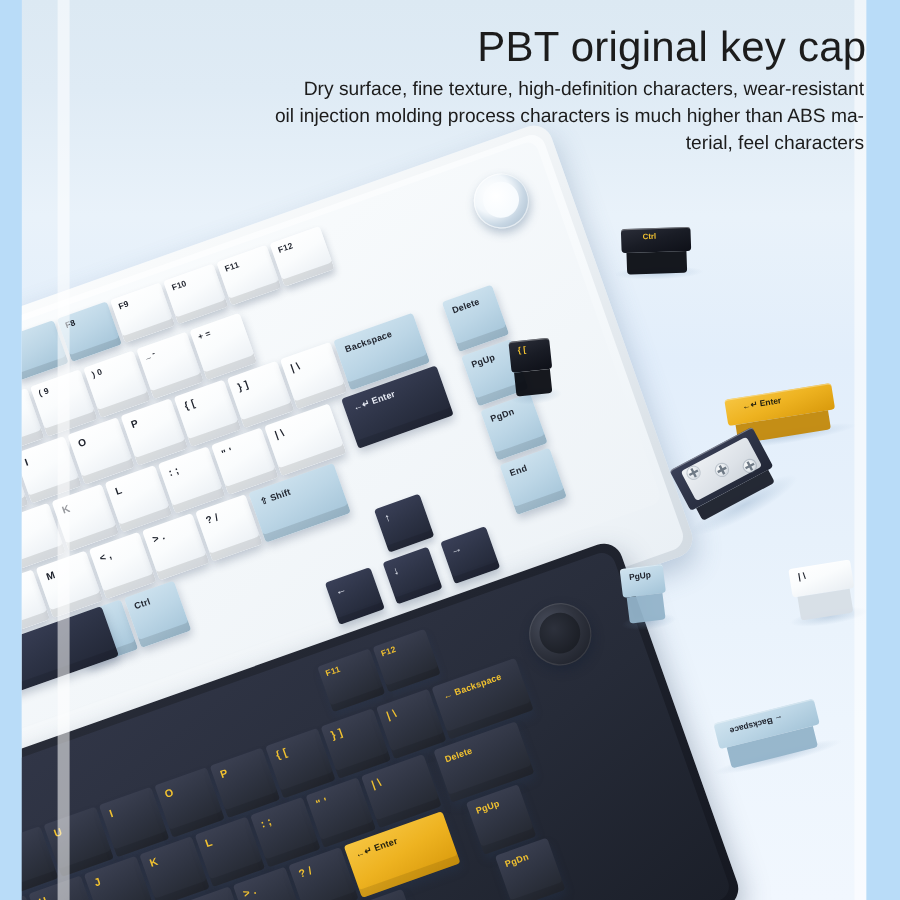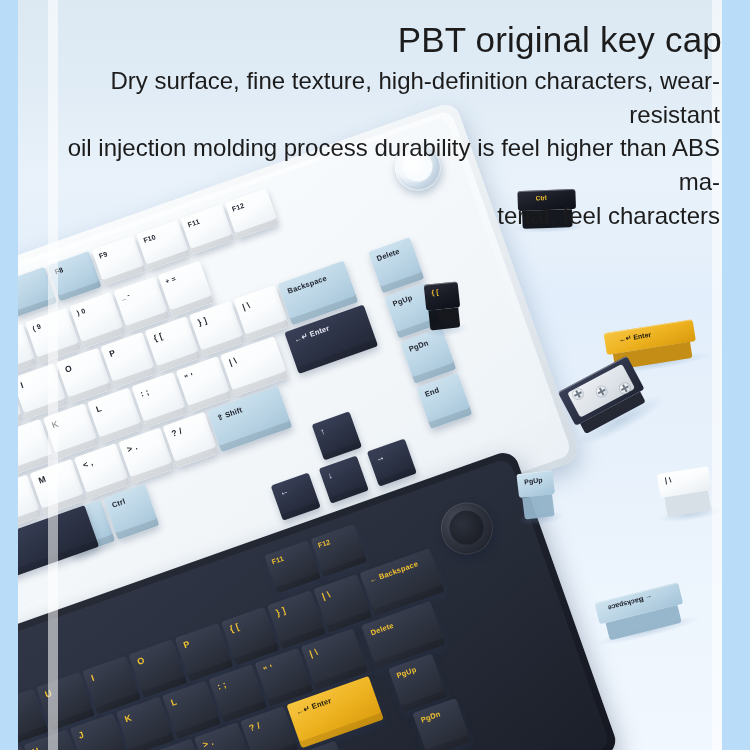--- a/index.html
+++ b/index.html
@@ -24,21 +24,21 @@
   .band.right{right:0;width:28px;}
   .band-sheen{position:absolute;top:0;height:750px;width:10px;background:rgba(255,255,255,.55);}
 
   
   .header{position:absolute;left:0;top:0;width:704px;text-align:right;z-index:40;}
   .title{
     font-size:35px;color:#1c1c1c;letter-spacing:.2px;
     margin:20px 0 4px 0;font-weight:400;line-height:1.15;
   }
   .subtitle{
-    font-size:24px;color:#1c1c1c;line-height:1.40;
+    font-size:16px;color:#1c1c1c;line-height:1.40;
     margin:0 auto;width:700px;font-weight:400;
   }
 
   
   .kb{position:absolute;transform-origin:50% 50%;}
   .cap{
     position:absolute;border-radius:3px;
     box-shadow:0 1px 2px rgba(30,50,80,.22);
   }
   .cap .lg{
@@ -124,21 +124,21 @@
 </head>
 <body>
 
 <div id="stage">
 
   <div class="panel">
 
     <div class="header">
       <div class="title">PBT original key cap</div>
       <div class="subtitle">Dry surface, fine texture, high-definition characters, wear-resistant</div>
-      <div class="subtitle">oil injection molding process durability is feel higher than ABS ma-</div>
+      <div class="subtitle">oil injection molding process characters is much higher than ABS ma-</div>
       <div class="subtitle">terial, feel characters</div>
     </div>
 
     <div class="kb" id="kbWhite">
       <div class="case-white"></div>
       <div class="plate-white"></div>
       <div id="whiteKeys">
           <div class="cap" style="left: 154px; top: 20px; width: 44px; height: 38px; background: linear-gradient(165deg, rgb(207, 227, 239) 0%, rgb(188, 214, 230) 48%, rgb(164, 196, 216) 100%); box-shadow: rgba(40, 60, 90, 0.25) 0px 4px 6px, rgba(0, 0, 0, 0.1) 0px -6px 0px inset;">
             <span class="lg" style="left: 5px; top: 5px; color: rgb(32, 36, 46); font-size: 7px;">F7</span>
           </div>

